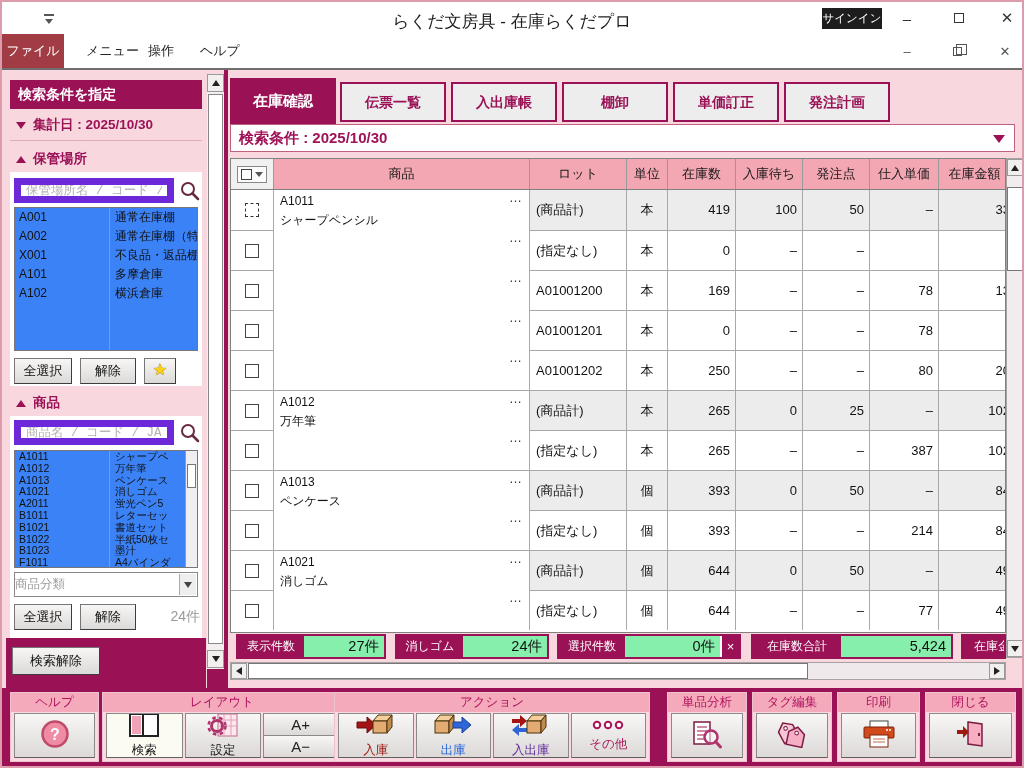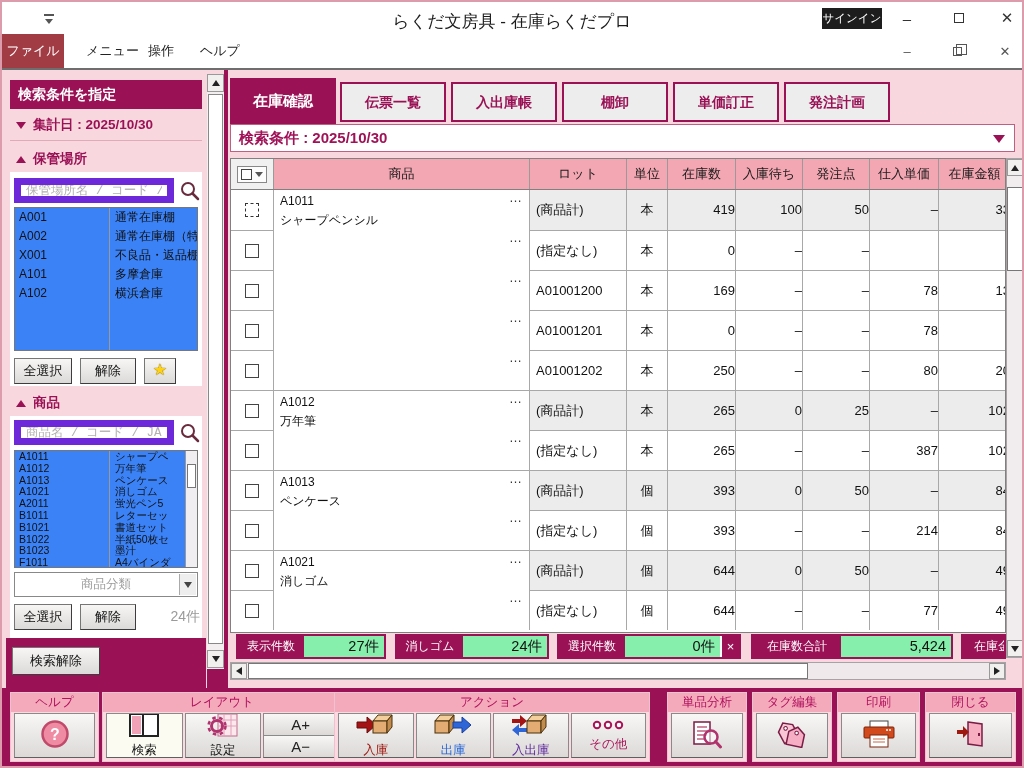--- a/index.html
+++ b/index.html
@@ -46,21 +46,21 @@
 .sb-list:before{content:'';position:absolute;left:94px;top:0;bottom:0;border-left:1px solid #999}
 .lrow{display:flex;height:19px;line-height:19px;font-size:12px;color:#111;cursor:default}
 .lrow.small{height:11.8px;line-height:11.8px;font-size:10.5px}
 .lcode{width:94px;padding-left:4px;flex:none;overflow:hidden;white-space:nowrap}
 .lname{flex:1;padding-left:6px;overflow:hidden;white-space:nowrap}
 .ilscroll{position:absolute;right:0;top:0;bottom:0;width:12px;background:#f0eef0;border-left:1px solid #999}
 .ilthumb{position:absolute;left:1px;right:1px;top:13px;height:24px;background:#fff;border:1px solid #777}
 .sb-btn{position:absolute;height:26px;background:linear-gradient(#f7f6f5,#dcdad8);border:1px solid #767676;border-right-color:#3d3d3d;border-bottom-color:#3d3d3d;font-size:13px;color:#111;text-align:center;line-height:24px;cursor:pointer}
 .star{color:#ffd313;font-size:16px;text-shadow:0 0 1px #8a6d00,0 0 1px #8a6d00;line-height:22px}
 .sb-count{position:absolute;color:#9a9a9a;font-size:14px}
-.sb-select{position:absolute;left:8px;width:184px;height:25px;border:1px solid #888;background:#fff;color:#9b9b9b;font-size:12.5px;text-align:center;line-height:23px;cursor:pointer}
+.sb-select{position:absolute;left:8px;width:184px;height:25px;border:1px solid #888;background:#fff;color:#9b9b9b;font-size:12.5px;line-height:23px;cursor:pointer}
 .sel-arrow{position:absolute;right:1px;top:1px;bottom:1px;width:17px;background:#efeeee;border-left:1px solid #aaa;display:flex;align-items:center;justify-content:center}
 .sb-footer{position:absolute;left:0;right:0;top:564px;height:50px;background:#9b1156}
 .sb-scroll{position:absolute;left:205px;top:72px;width:17px;height:614px;background:#f3eef0}
 .sbtn{position:absolute;background:#f1f0ef;border:1px solid #999;display:flex;align-items:center;justify-content:center;cursor:pointer}
 .arr{width:0;height:0}
 .arr.up{border-left:4px solid transparent;border-right:4px solid transparent;border-bottom:6px solid #222}
 .arr.dn{border-left:4px solid transparent;border-right:4px solid transparent;border-top:6px solid #222}
 .arr.lf{border-top:4px solid transparent;border-bottom:4px solid transparent;border-right:6px solid #222}
 .arr.rt{border-top:4px solid transparent;border-bottom:4px solid transparent;border-left:6px solid #222}
 .sb-thumb{position:absolute;left:1px;width:15px;background:#fff;border:1px solid #888}
@@ -79,21 +79,21 @@
 .th{flex:none;border-right:1px solid #9a9a9a;font-size:13px;color:#1a1a1a;text-align:center;line-height:30px;overflow:hidden;white-space:nowrap}
 .th.c-sel{background:#f1f0f1;display:flex;align-items:center;justify-content:center}
 .hc-box{display:inline-flex;align-items:center;gap:3px;background:#fcfcfc;border:1px solid #888;padding:2px 3px;cursor:pointer}
 .cbs{width:11px;height:11px;border:1px solid #444;background:#fff;display:inline-block}
 .hc-tri{border-left:4px solid transparent;border-right:4px solid transparent;border-top:5px solid #555}
 .t-row{display:flex;height:40px}
 .td{flex:none;border-right:1px solid #a8a8a8;border-top:1px solid #a8a8a8;font-size:13px;color:#111;position:relative;overflow:hidden;white-space:nowrap}
 .t-row.first .td{border-top:none}
 .td.no-top{border-top:none}
 .td.sum{background:#ececec}
-.ar{text-align:right;line-height:39px}
+.ar{text-align:right;padding-right:5px;line-height:39px}
 .ac{text-align:center;line-height:39px}
 .al{padding-left:6px;line-height:39px}
 .c-sel{width:43px}.c-prod{width:256px}.c-lot{width:97px}.c-unit{width:41px}
 .c-qty{width:68px}.c-wait{width:67px}.c-rop{width:67px}.c-price{width:69px}.c-amt{width:72px}
 .td.c-amt{padding-right:0}
 .td.c-sel{display:flex;align-items:center;justify-content:center}
 .cb{width:14px;height:14px;border:1.5px solid #444;background:#fff;cursor:pointer}
 .cb.focus{border:1.5px dashed #333}
 .td.c-prod{padding:4px 6px;line-height:15px}
 .p-code{font-size:12px}.p-name{font-size:12px;margin-top:4px}

